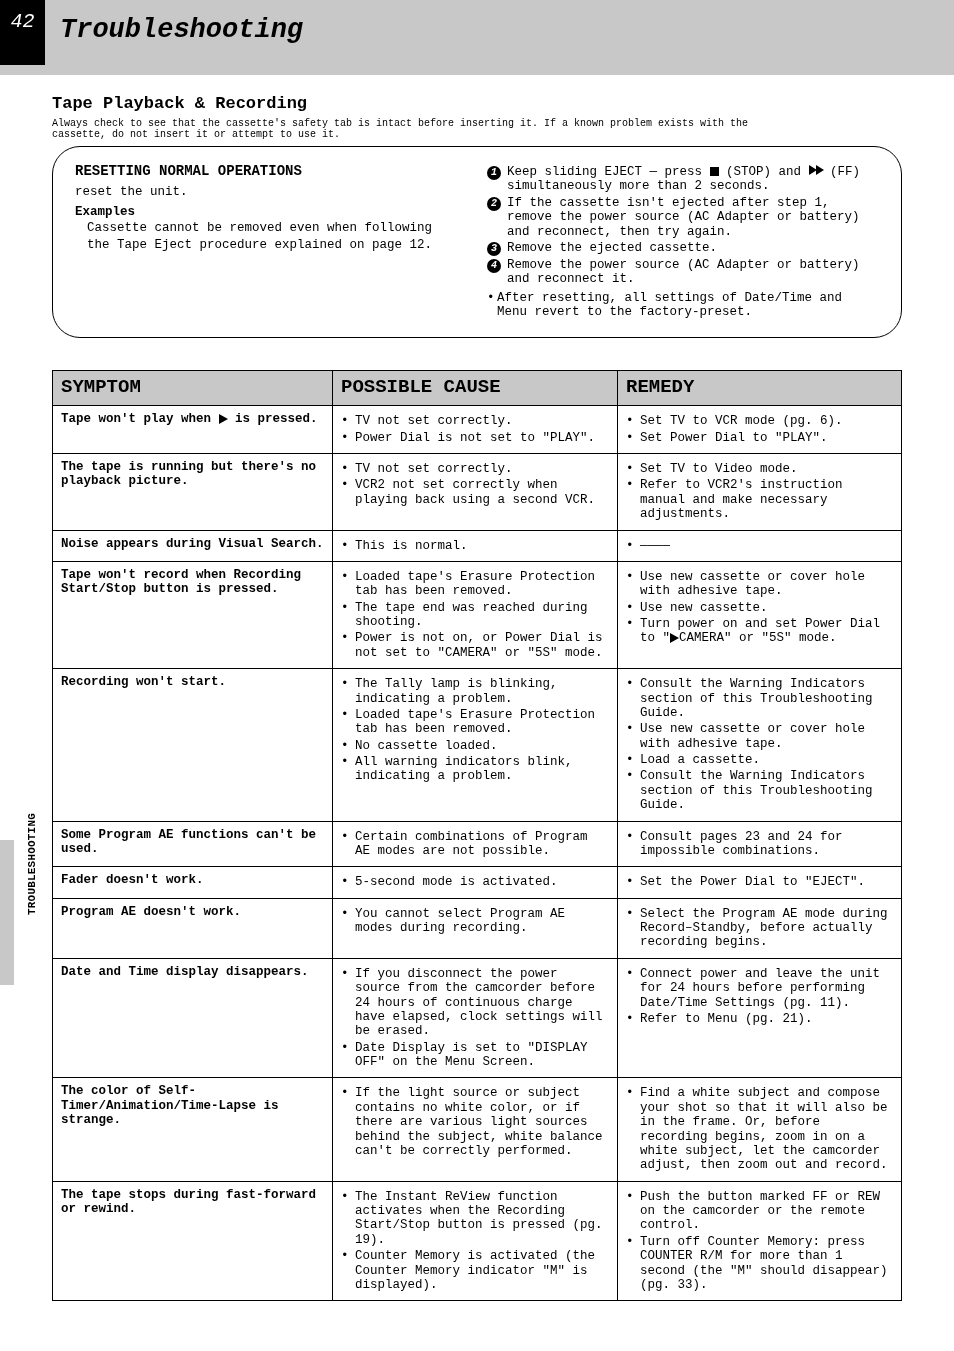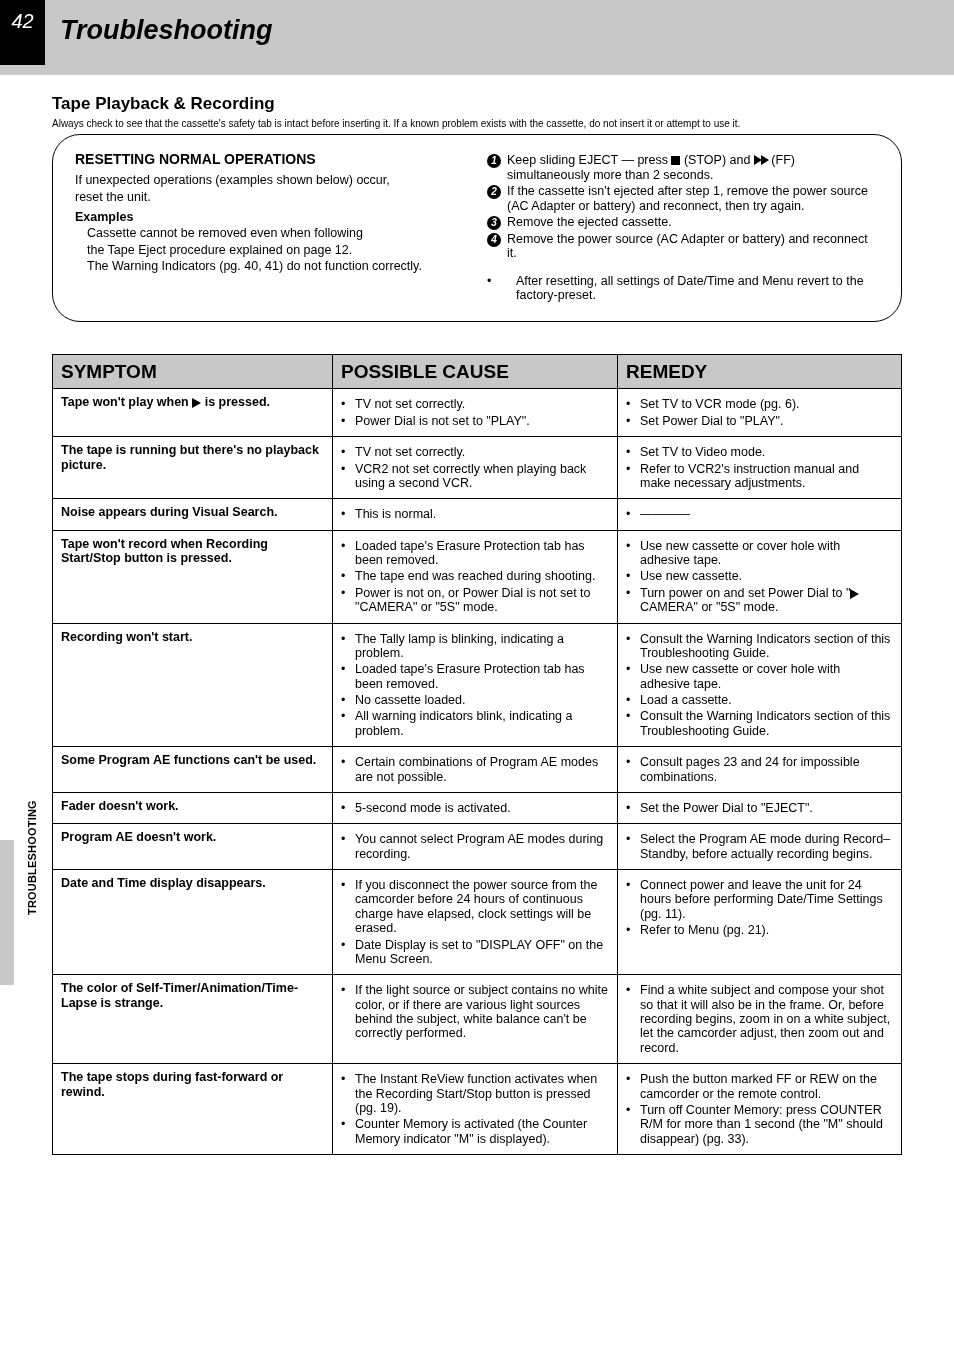--- a/index.html
+++ b/index.html
@@ -13,20 +13,21 @@
     color: #000;
     background: #fff;
     line-height: 1.15;
   }
   .page {
     width: 954px;
     height: 1351px;
     box-sizing: border-box;
     padding: 40px 52px 40px 52px;
     position: relative;
+    font-family: Liberation Mono, monospace;
   }
   .header-band {
     position: absolute;
     top: 0;
     left: 0;
     right: 0;
     height: 75px;
     background: #c8c8c8;
   }
   .pagenum-box {
@@ -95,22 +96,21 @@
     font-weight: bold;
     text-align: center;
     line-height: 14px;
     margin-right: 6px;
     margin-top: 1px;
     font-style: italic;
   }
   .step-text { flex: 1; }
   .outside-bullet {
     display: flex;
-    margin-top: 13px;
-    gap: 19px;
+    margin-top: 4px;
   }
   .bul {
     width: 10px;
     flex: 0 0 10px;
   }
   .bul::before {
     content: "•";
     display: inline-block;
   }
   .bul-text { flex: 1; }
@@ -212,31 +212,27 @@
 
   <div class="side-tab"></div>
   <div class="side-label">TROUBLESHOOTING</div>
 
   <div class="section-title">Tape Playback &amp; Recording</div>
   <p class="lead-para">Always check to see that the cassette's safety tab is intact before inserting it. If a known problem exists with the cassette, do not insert it or attempt to use it.</p>
 
   <div class="reset-box">
     <div class="reset-col">
       <div class="reset-heading">RESETTING NORMAL OPERATIONS</div>
-      <div class="reset-sub">If unexpected operations (examples shown below) occur,</div>
       <div class="reset-sub">reset the unit.</div>
       <div class="reset-sub" style="font-weight:bold; margin-top:6px;">Examples</div>
       <div class="reset-sub" style="margin-left:12px;">
         <span>Cassette cannot be removed even when following</span>
       </div>
       <div class="reset-sub" style="margin-left:12px;">
         <span>the Tape Eject procedure explained on page 12.</span>
-      </div>
-      <div class="reset-sub" style="margin-left:12px;">
-        <span>The Warning Indicators (pg. 40, 41) do not function correctly.</span>
       </div>
     </div>
     <div class="reset-col">
       <div class="step">
         <span class="step-num">1</span>
         <span class="step-text">
           <span>Keep sliding EJECT — press </span><span class="sq-stop"></span><span> (STOP) and </span><span class="dbl-ff"><span class="t"></span><span class="t"></span></span><span> (FF) simultaneously more than 2 seconds.</span>
         </span>
       </div>
       <div class="step">

